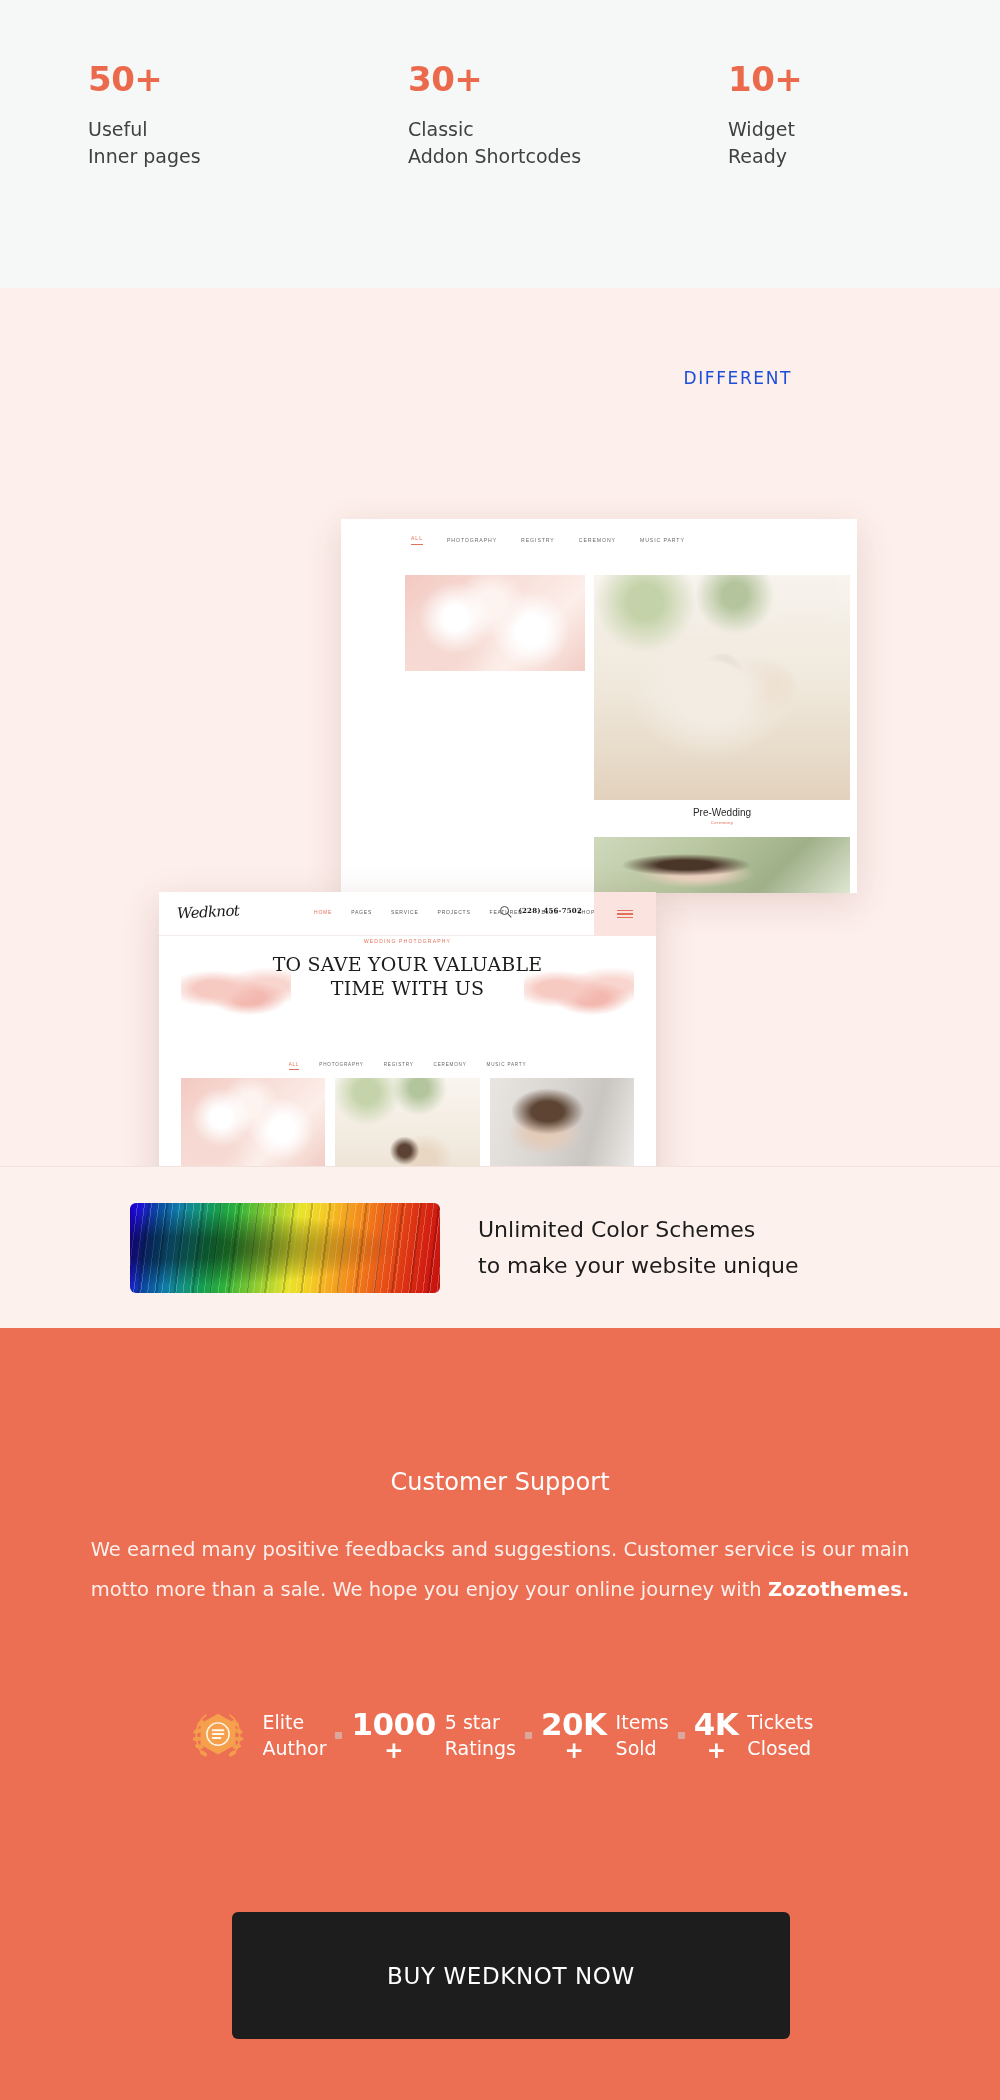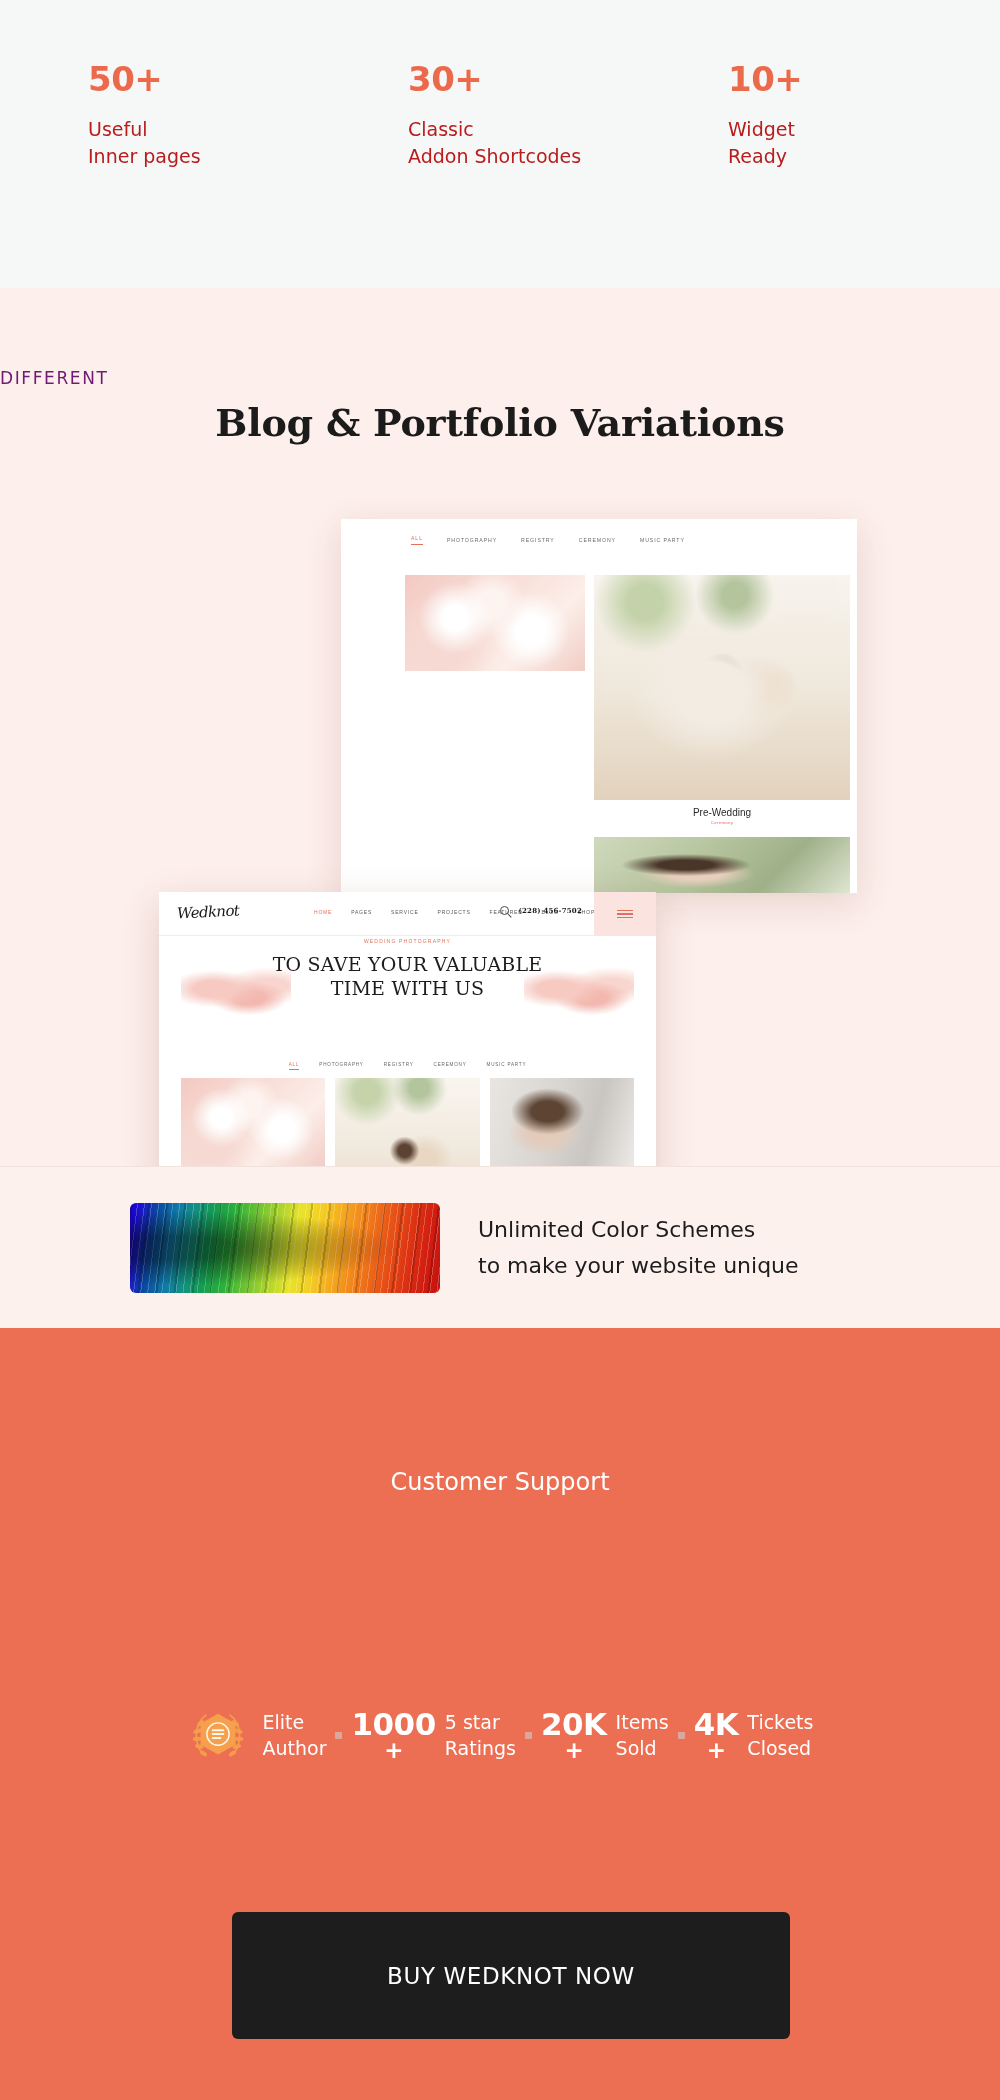--- a/index.html
+++ b/index.html
@@ -19,33 +19,33 @@
   .stat-row { position: absolute; left: 88px; top: 62px; display: flex; gap: 0; }
   .stat-col { width: 320px; }
   .stat-num {
     font-family: "DejaVu Sans", sans-serif;
     font-size: 34px; font-weight: 700; color: #ec6a4c;
     letter-spacing: -0.5px; line-height: 1;
   }
   .stat-label {
     margin-top: 20px;
     font-family: "DejaVu Sans", sans-serif;
-    font-size: 19px; font-weight: 400; color: #b91c1c; line-height: 1.42;
+    font-size: 19px; font-weight: 400; color: #404040; line-height: 1.42;
     white-space: pre-line;
   }
 
   
   .sec-variations {
     position: absolute; left: 0; top: 288px; width: 1000px; height: 878px;
     background: #fdefec; overflow: hidden;
   }
   .eyebrow {
-    position: absolute; top: 80px; left: 0; width: 792px; text-align: left;
+    position: absolute; top: 80px; left: 0; width: 792px; text-align: right;
     font-family: "DejaVu Sans", sans-serif;
-    font-size: 17px; font-weight: 400; letter-spacing: 1.6px; color: #701a75;
+    font-size: 17px; font-weight: 400; letter-spacing: 1.6px; color: #1d4ed8;
   }
   .heading-serif {
     position: absolute; top: 112px; left: 0; width: 1000px; text-align: center;
     font-family: "DejaVu Serif", serif;
     font-size: 38px; font-weight: 700; color: #1b1b1b; letter-spacing: -0.2px;
   }
 
   
   .mock-wrap { position: absolute; left: 0; top: 0; width: 1000px; height: 878px; }
 
@@ -236,21 +236,20 @@
         <div class="stat-num">10+</div>
         <div class="stat-label">Widget
 Ready</div>
       </div>
 
     </div>
   </section>
 
   <section class="sec-variations">
     <div class="eyebrow">DIFFERENT</div>
-    <h2 class="heading-serif">Blog &amp; Portfolio Variations</h2>
 
     <div class="mock-wrap">
 
       <div class="mock mock-back">
         <div class="mb-nav">
           <div class="mb-tabs">
             <span class="mb-tab active">ALL</span>
             <span class="mb-tab">PHOTOGRAPHY</span>
             <span class="mb-tab">REGISTRY</span>
             <span class="mb-tab">CEREMONY</span>
@@ -360,20 +359,21 @@
       <div class="cs-text">
         <div><span>Unlimited </span><b>Color Schemes</b></div>
         <div>to make your website unique</div>
       </div>
     </div>
   </section>
 
   <section class="sec-support">
     <div class="sup-sub">Customer Support</div>
 
+    <p class="sup-para"><span>We earned many positive feedbacks and suggestions.  Customer service is our main motto more than a sale. We hope you enjoy your online journey with </span><b>Zozothemes.</b></p>
 
     <div class="sup-stats">
 
       <div class="badge">
         <svg viewBox="0 0 64 64" width="62" height="62" aria-hidden="true">
           <g fill="none" stroke="#f4a14c" stroke-width="1.6" opacity="0.95">
             <path d="M20 11 C8 20, 6 38, 16 52"></path>
             <path d="M44 11 C56 20, 58 38, 48 52"></path>
           </g>
           <g fill="#f4a14c" opacity="0.9">

